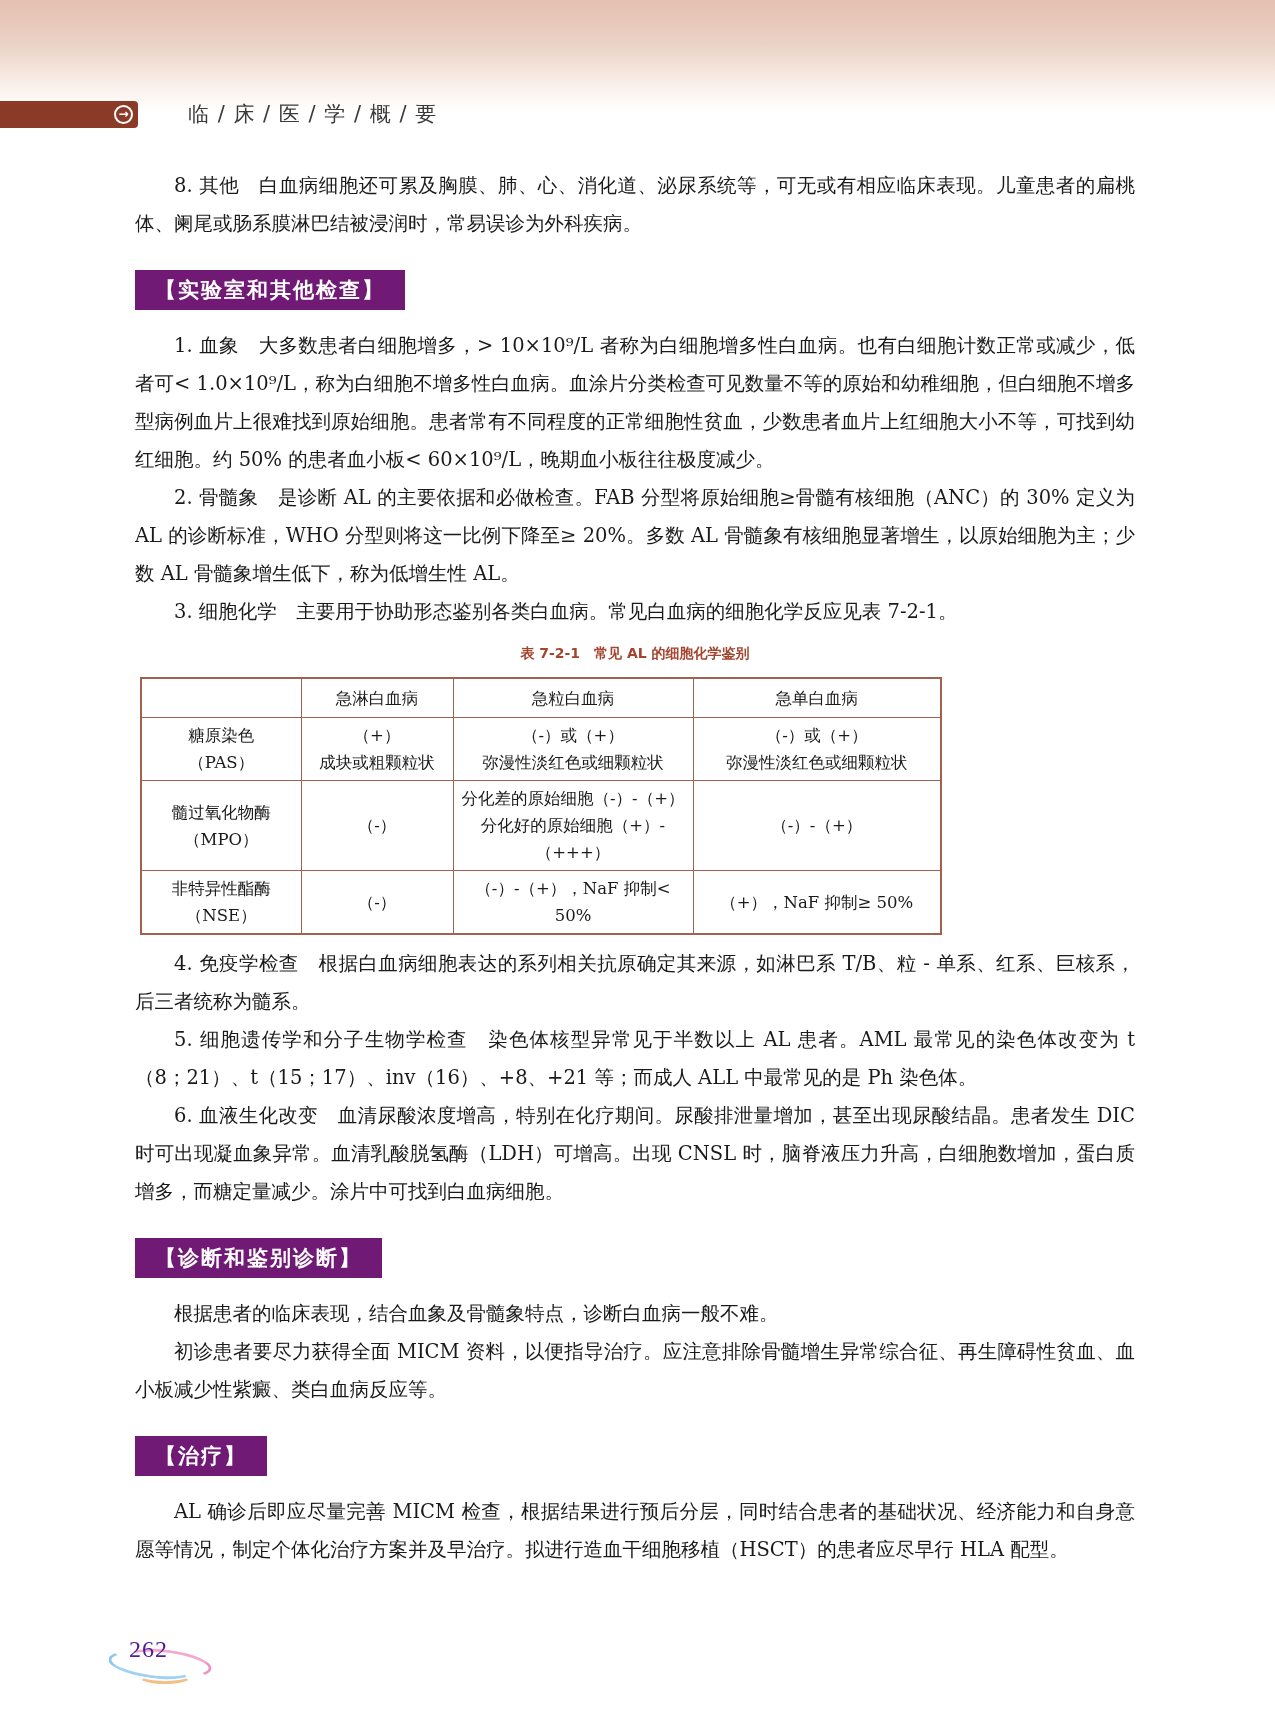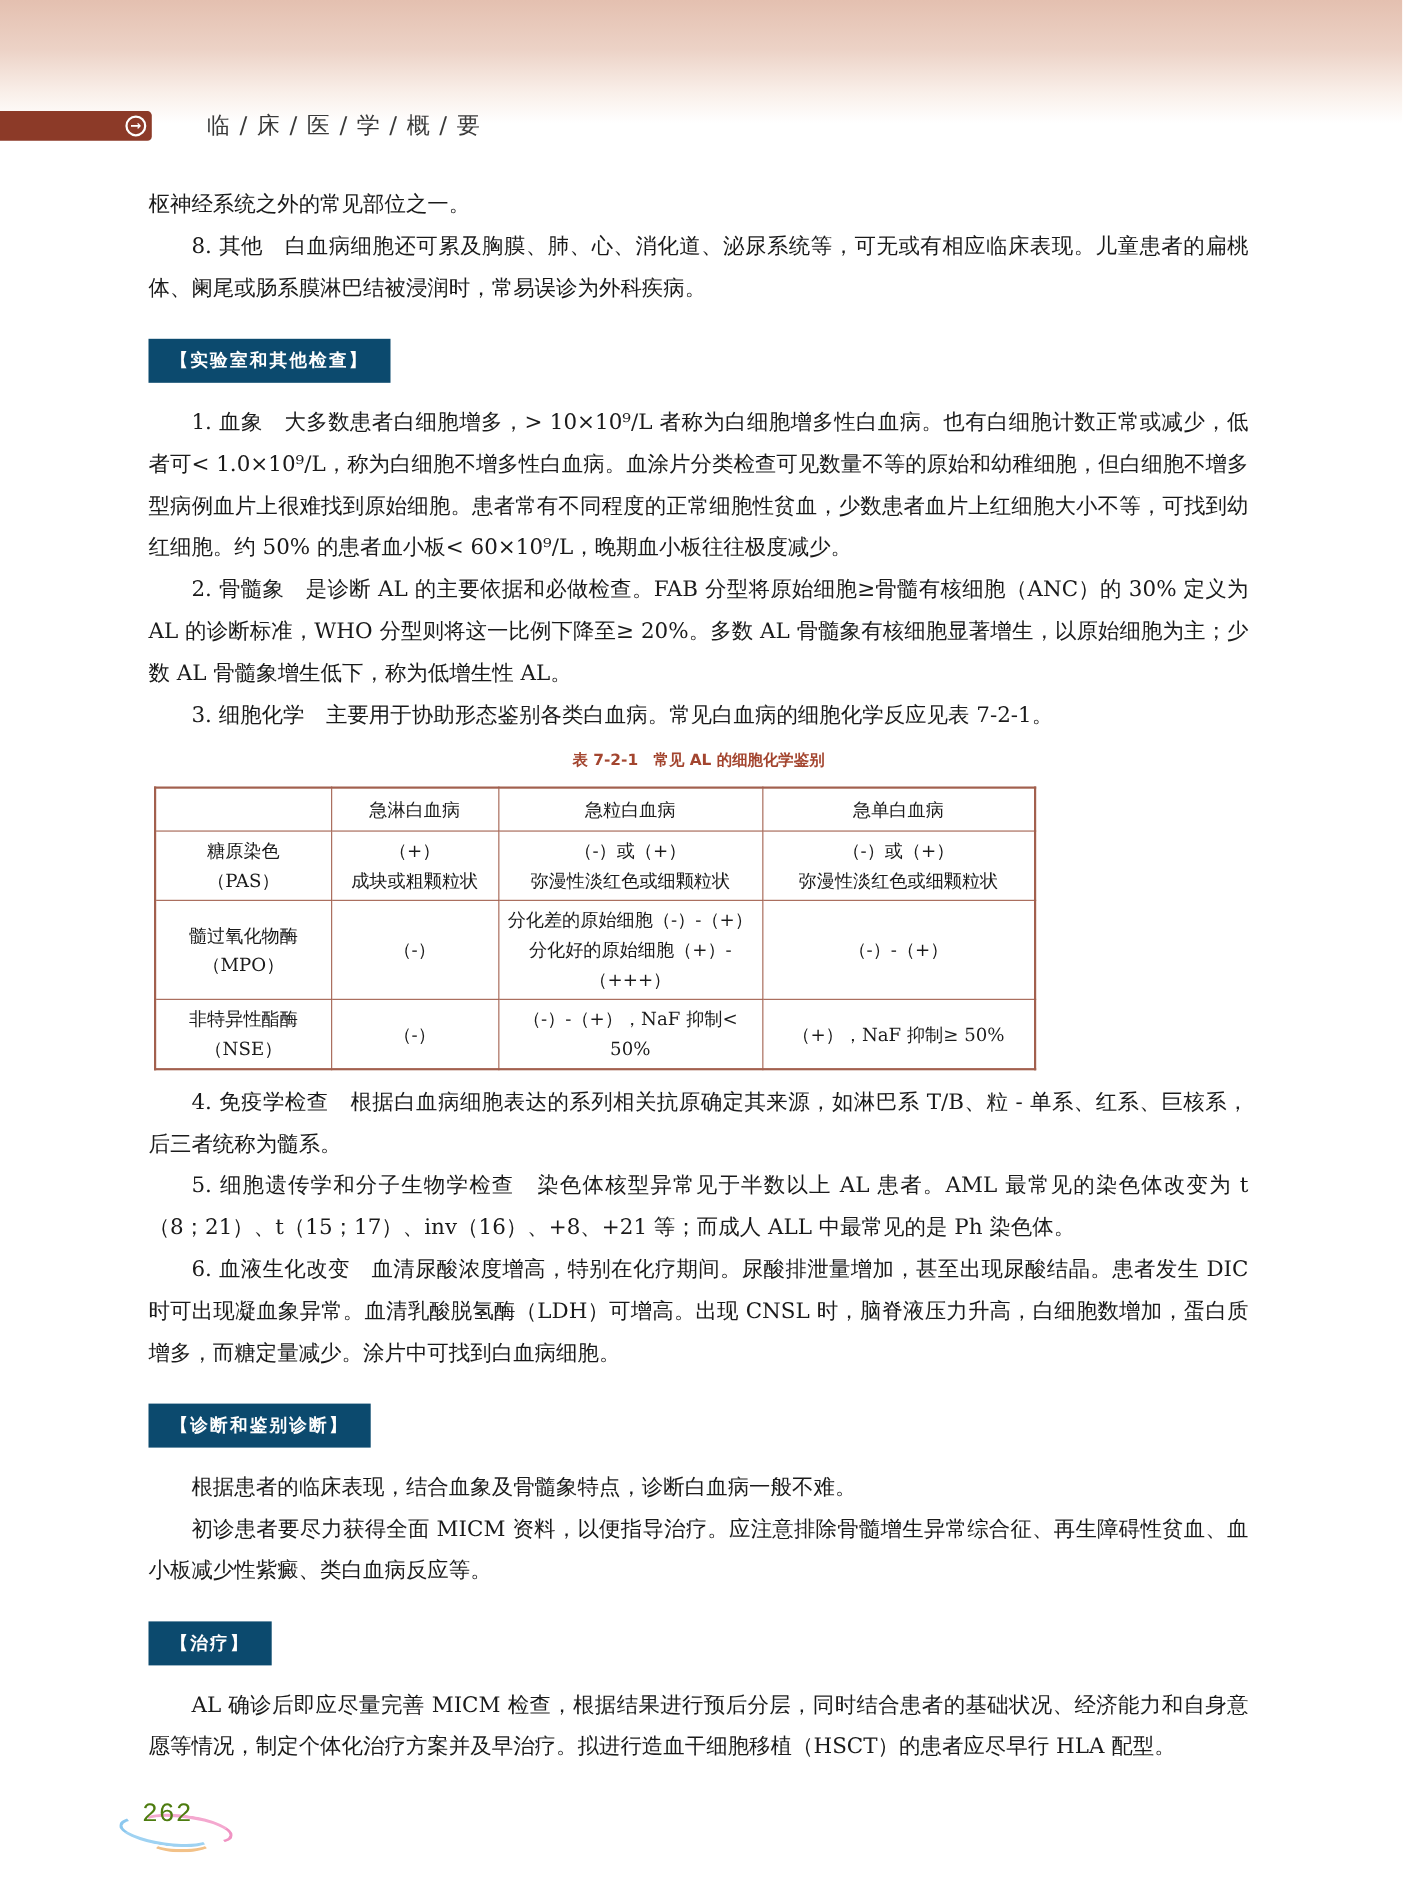--- a/index.html
+++ b/index.html
@@ -31,23 +31,23 @@
   }
   .content {
     position:absolute; left:135px; top:167px; width:1000px;
     font-size:19.5px; line-height:38px; text-align:justify;
     text-justify:inter-ideograph;
   }
   .content p { margin:0; }
   .indent { text-indent:2em; }
   .sec-heading-row { margin:27px 0 17px 0; }
   .sec-heading {
-    display:inline-block; background:#0c4a6e; color:#ffffff;
+    display:inline-block; background:#701a75; color:#ffffff;
     font-family:"DejaVu Sans", sans-serif; font-weight:bold;
-    font-size:16px; line-height:40px; padding:0 20px; letter-spacing:2px;
+    font-size:21px; line-height:40px; padding:0 20px; letter-spacing:2px;
     text-indent:0;
   }
   .table-caption {
     text-align:center; color:#a3452f; font-family:"DejaVu Sans", sans-serif;
     font-weight:bold; font-size:14px; line-height:28px; margin:8px 0 10px 0;
     text-indent:0;
   }
   table.chem {
     border-collapse:collapse; width:802px; margin-left:5px;
     border:2px solid #a2604e; font-size:16.5px; color:#1a1a1a;
@@ -57,21 +57,21 @@
     border:1px solid #a2604e; text-align:center; vertical-align:middle;
     padding:4px 6px; line-height:27px; font-weight:normal;
   }
   table.chem th { height:30px; }
   table.chem .c0 { width:20%; }
   table.chem .c1 { width:19%; }
   table.chem .c2 { width:30%; }
   table.chem .c3 { width:31%; }
   .page-num {
     position:absolute; left:129px; top:1636px; z-index:3;
-    font-family:Liberation Mono, monospace; font-size:24px; color:#4d7c0f;
+    font-family:Liberation Serif, serif; font-size:24px; color:#4c1d95;
     letter-spacing:1px;
   }
   .sw { position:absolute; border-radius:50%; border:3px solid transparent; }
   .sw-blue {
     left:108px; top:1652px; width:80px; height:20px;
     border-left-color:#8cc8ef; border-bottom-color:#9ed2f2;
     transform:rotate(8deg);
   }
   .sw-pink {
     left:126px; top:1650px; width:80px; height:20px;
@@ -90,21 +90,20 @@
 
   <div class="top-gradient"></div>
 
   <div class="chapter-bar">
     <div class="arrow-circle">→</div>
   </div>
   <div class="chapter-title">临 / 床 / 医 / 学 / 概 / 要</div>
 
   <div class="content">
 
-    <p>枢神经系统之外的常见部位之一。</p>
     <p class="indent">8. 其他　白血病细胞还可累及胸膜、肺、心、消化道、泌尿系统等，可无或有相应临床表现。儿童患者的扁桃体、阑尾或肠系膜淋巴结被浸润时，常易误诊为外科疾病。</p>
 
     <div class="sec-heading-row">
       <span class="sec-heading">【实验室和其他检查】</span>
     </div>
 
     <p class="indent">1. 血象　大多数患者白细胞增多，&gt; 10×10⁹/L 者称为白细胞增多性白血病。也有白细胞计数正常或减少，低者可&lt; 1.0×10⁹/L，称为白细胞不增多性白血病。血涂片分类检查可见数量不等的原始和幼稚细胞，但白细胞不增多型病例血片上很难找到原始细胞。患者常有不同程度的正常细胞性贫血，少数患者血片上红细胞大小不等，可找到幼红细胞。约 50% 的患者血小板&lt; 60×10⁹/L，晚期血小板往往极度减少。</p>
     <p class="indent">2. 骨髓象　是诊断 AL 的主要依据和必做检查。FAB 分型将原始细胞≥骨髓有核细胞（ANC）的 30% 定义为 AL 的诊断标准，WHO 分型则将这一比例下降至≥ 20%。多数 AL 骨髓象有核细胞显著增生，以原始细胞为主；少数 AL 骨髓象增生低下，称为低增生性 AL。</p>
     <p class="indent">3. 细胞化学　主要用于协助形态鉴别各类白血病。常见白血病的细胞化学反应见表 7-2-1。</p>
 

